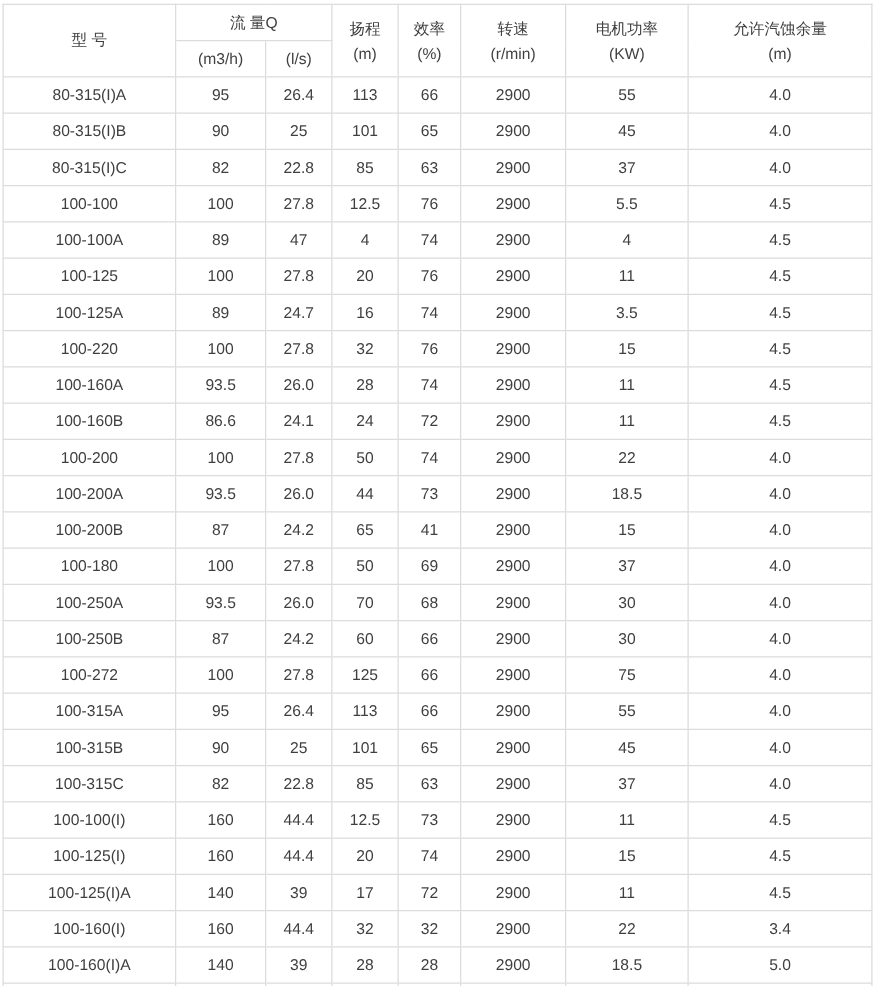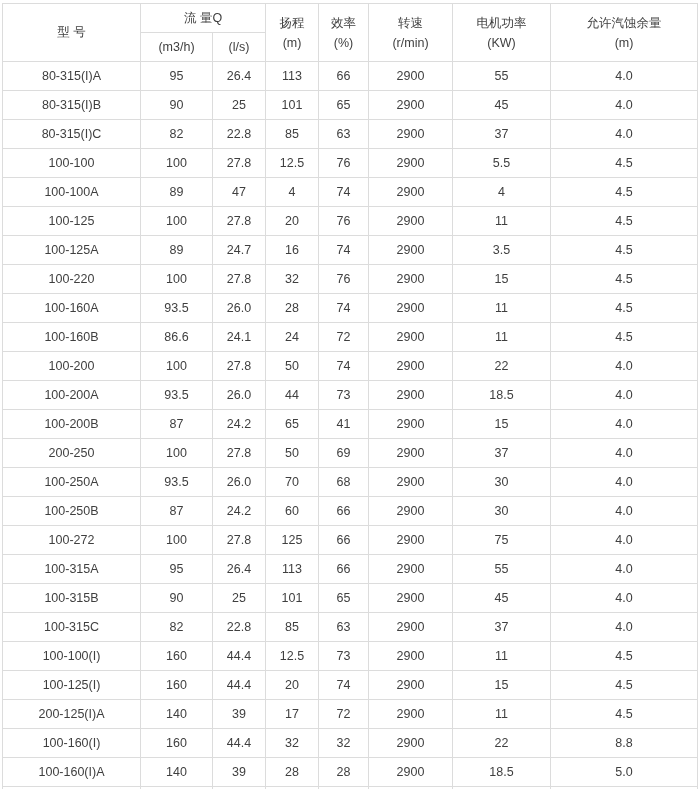--- a/index.html
+++ b/index.html
@@ -203,21 +203,21 @@
           <td>100-200B</td>
           <td>87</td>
           <td>24.2</td>
           <td>65</td>
           <td>41</td>
           <td>2900</td>
           <td>15</td>
           <td>4.0</td>
         </tr>
         <tr>
-          <td>200-250</td>
+          <td>100-180</td>
           <td>100</td>
           <td>27.8</td>
           <td>50</td>
           <td>69</td>
           <td>2900</td>
           <td>37</td>
           <td>4.0</td>
         </tr>
         <tr>
           <td>100-250A</td>
@@ -293,38 +293,38 @@
           <td>100-125(I)</td>
           <td>160</td>
           <td>44.4</td>
           <td>20</td>
           <td>74</td>
           <td>2900</td>
           <td>15</td>
           <td>4.5</td>
         </tr>
         <tr>
-          <td>200-125(I)A</td>
+          <td>100-125(I)A</td>
           <td>140</td>
           <td>39</td>
           <td>17</td>
           <td>72</td>
           <td>2900</td>
           <td>11</td>
           <td>4.5</td>
         </tr>
         <tr>
           <td>100-160(I)</td>
           <td>160</td>
           <td>44.4</td>
           <td>32</td>
           <td>32</td>
           <td>2900</td>
           <td>22</td>
-          <td>8.8</td>
+          <td>3.4</td>
         </tr>
         <tr>
           <td>100-160(I)A</td>
           <td>140</td>
           <td>39</td>
           <td>28</td>
           <td>28</td>
           <td>2900</td>
           <td>18.5</td>
           <td>5.0</td>

